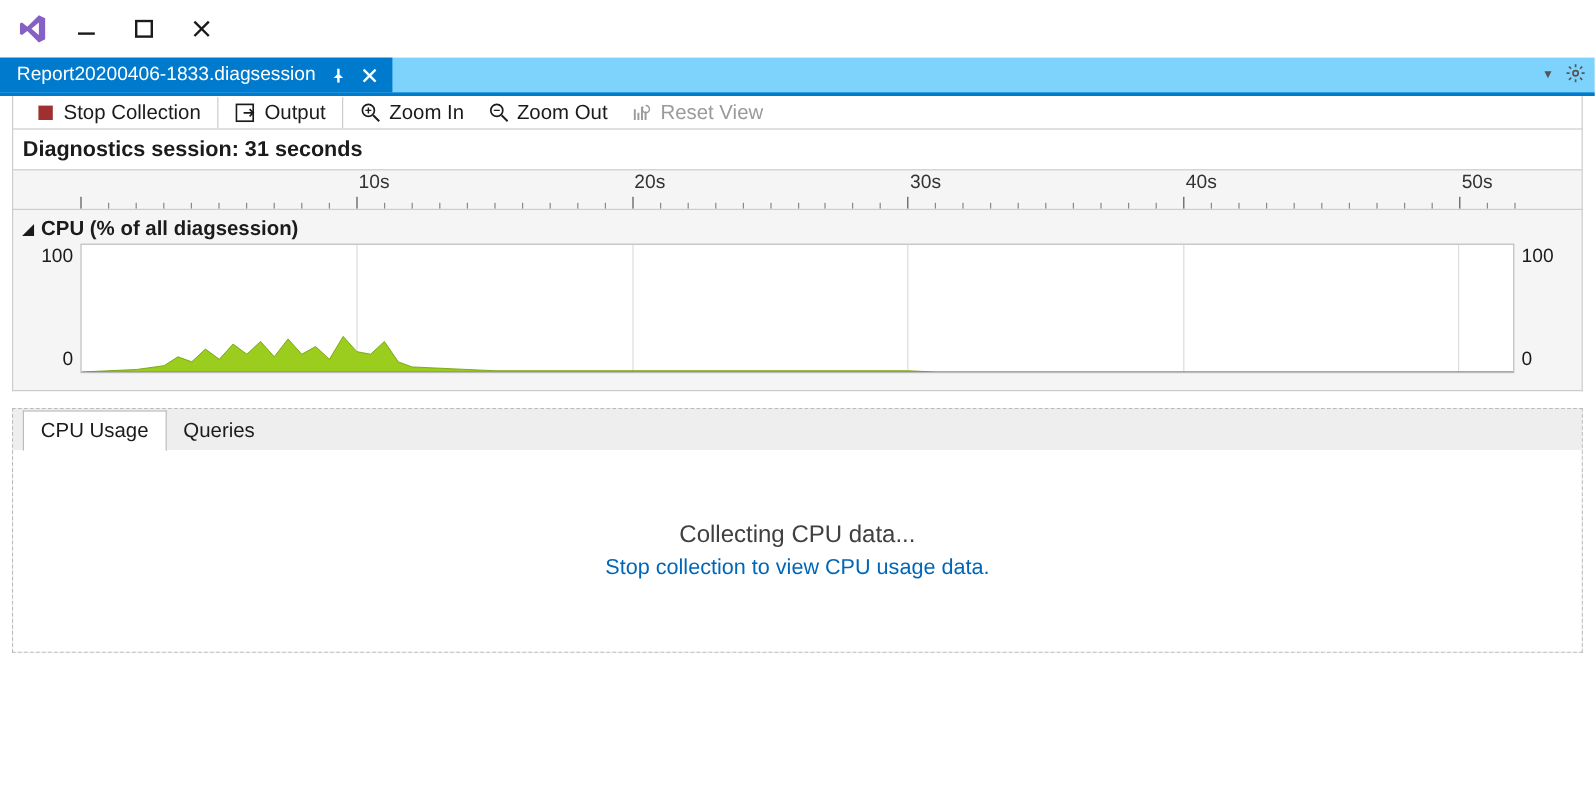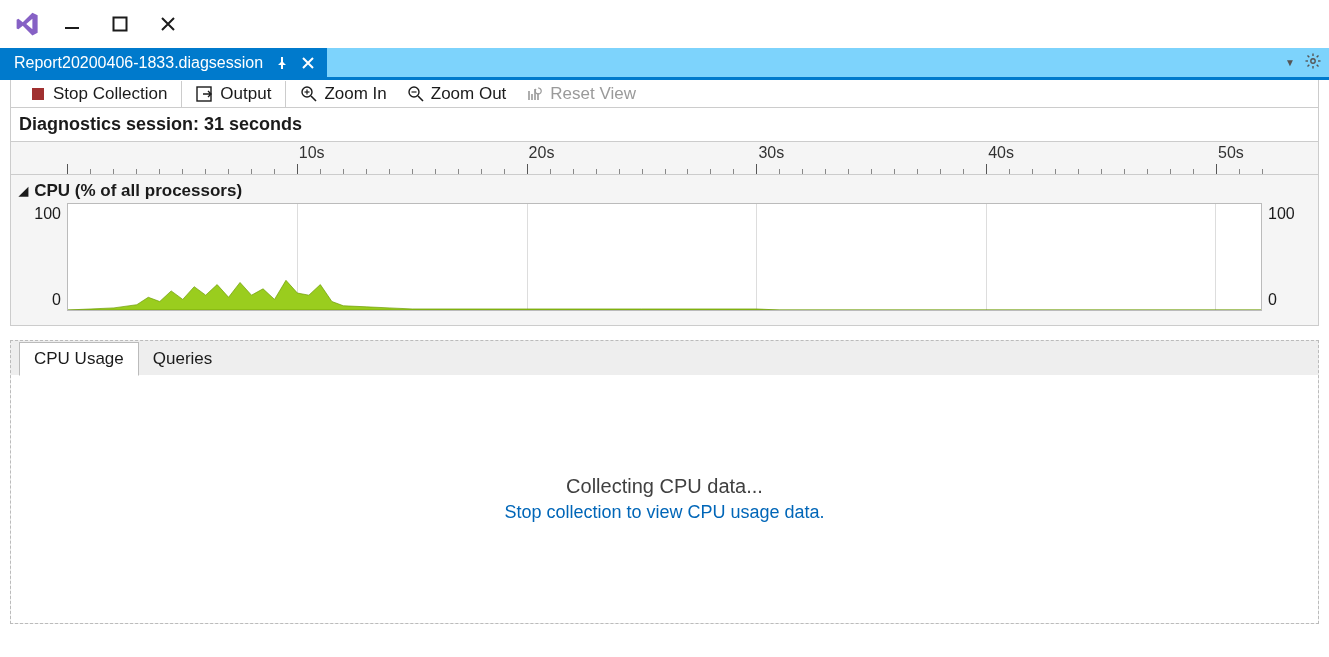--- a/index.html
+++ b/index.html
@@ -117,21 +117,21 @@
   .plot .grid-v { position:absolute; top:0; bottom:0; width:1px; background:#ddd;}
   .plot svg { position:absolute; left:0; top:0; width:100%; height:100%;}
   
   .gap { height:14px; }
   
   .bottom-wrap {
     margin: 0 10px 10px 10px;
     border:1px dashed #bbb;
     background:#eee;
     display:flex; flex-direction:column;
-    height: 284px;
+    height: 204px;
   }
   .bottom-tabs {
     display:flex; align-items:flex-end;
     height:34px;
     padding-left:8px;
     gap:0;
     background:#eee;
   }
   .bottom-tab {
     padding: 6px 14px 6px 14px;
@@ -340,21 +340,21 @@
       <div class="ruler-tick major" style="left: 96.1538%;"></div>
       <div class="ruler-label" style="left: 96.1538%;">50s</div>
       <div class="ruler-tick minor" style="left: 98.0769%;"></div>
       <div class="ruler-tick minor" style="left: 100%;"></div>
     </div>
 </div>
 
 <div class="chart-panel">
   <div class="chart-title">
     <span class="tri">◢</span>
-    <span>CPU (% of all processors)</span>
+    <span>CPU (% of all diagsession)</span>
   </div>
   <div class="chart-row">
     <div class="y-axis">
       <span>100</span>
       <span>0</span>
     </div>
     <div class="plot" id="plot">
         <div class="grid-v" style="left: 19.2308%;"></div>
         <div class="grid-v" style="left: 38.4615%;"></div>
         <div class="grid-v" style="left: 57.6923%;"></div>

